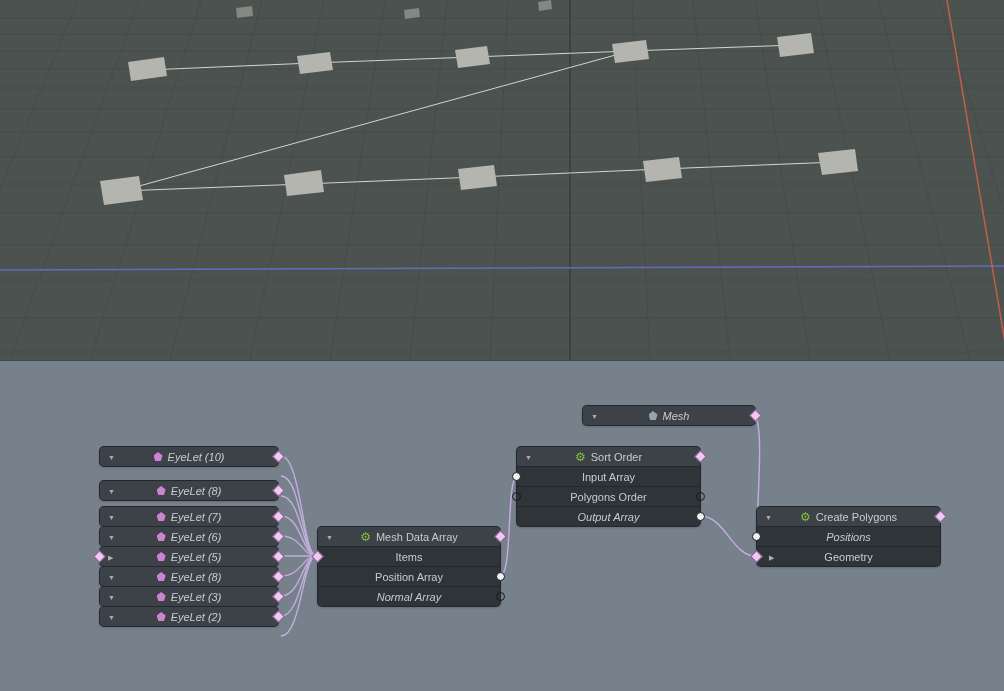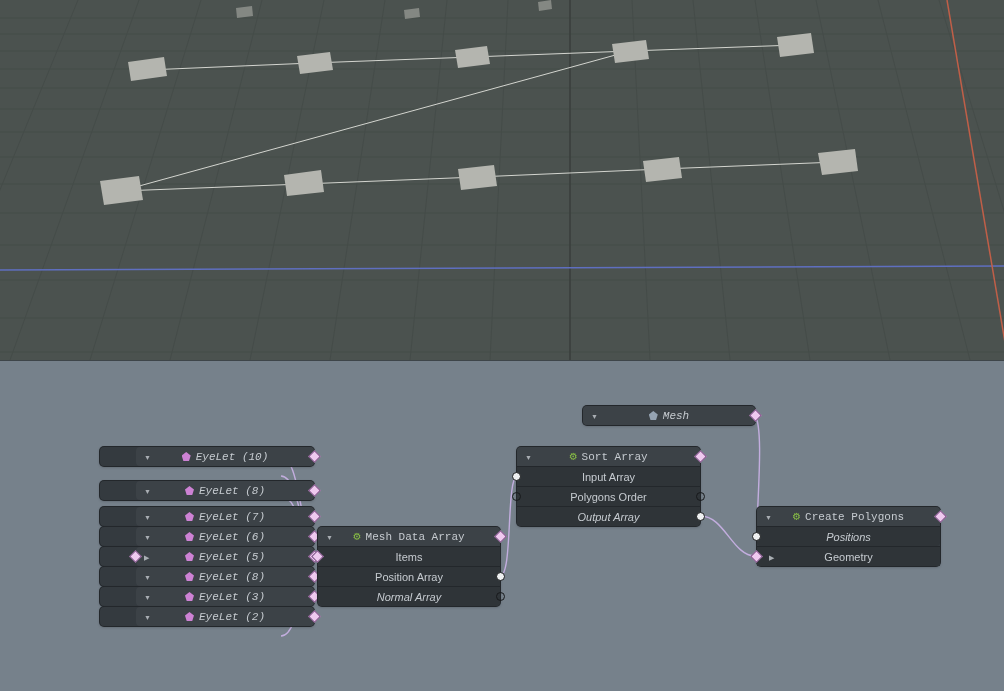--- a/index.html
+++ b/index.html
@@ -16,37 +16,37 @@
 
   .node{position:absolute;z-index:2;background:#343a3f;border-radius:4px;
         box-shadow:0 0 0 1px #23272b,0 1px 3px rgba(0,0,0,.3);
         font-size:11px;color:#c6cbd0;}
   .nhead{position:relative;height:19px;display:flex;align-items:center;background:#3c4247;border-radius:4px 4px 0 0;}
   .node.single .nhead{border-radius:4px;}
   .nrow{position:relative;height:19px;display:flex;align-items:center;justify-content:center;background:#2f3438;border-top:1px solid #23272b;text-align:right;}
   .nrow.last{border-radius:0 0 4px 4px;font-style:italic;}
   .tri{position:absolute;left:8px;top:50%;transform:translateY(-50%);font-size:7px;color:#a9aeb3;line-height:1;}
   .rowtri{position:absolute;left:12px;top:50%;transform:translateY(-50%);font-size:7px;color:#a9aeb3;line-height:1;}
-  .title-group{margin:0 auto;display:flex;align-items:center;gap:5px;font-family:Liberation Mono, monospace;}
+  .title-group{margin:0 auto;display:flex;align-items:center;gap:5px;}
   .italic{font-style:italic;}
   .pent{display:inline-block;width:9px;height:9px;background:#cd82d4;
         clip-path:polygon(50% 0,100% 38%,81% 100%,19% 100%,0 38%);}
   .meshicon{background:#95a3b2;}
   .gear{color:#86bb45;font-size:12px;line-height:1;}
 
   
   .cd{position:absolute;width:7px;height:7px;background:#efc9ef;border:1px solid #7c4f85;transform:rotate(45deg);top:50%;margin-top:-4.5px;z-index:3;}
   .cc{position:absolute;width:7px;height:7px;border-radius:50%;border:1px solid #17191b;top:50%;margin-top:-4.5px;z-index:3;}
   .cc.filled{background:#eef0f1;}
   .cc.open{background:transparent;}
   .pos-right{right:-5px;}
   .pos-left{left:-5px;}
 
   
-  .eyelet{left:100px;width:178px;height:19px;padding-left:36px;}
+  .eyelet{left:100px;width:178px;height:19px;}
   .n-mda{left:318px;top:166px;width:182px;}
   .n-sort{left:517px;top:86px;width:183px;}
   .n-mesh{left:583px;top:45px;width:172px;height:19px;}
   .n-cp{left:757px;top:146px;width:183px;}
 </style>
 </head>
 <body>
 
 <div class="stage">
 
@@ -248,21 +248,21 @@
           <span>Normal Array</span>
         <span class="cc open pos-right"></span>
         </div>
     </div>
 
     <div class="node n-sort">
       <div class="nhead">
           <span class="tri">▼</span>
         <span class="title-group">
             <span class="gear">⚙</span>
-            <span>Sort Array</span>
+            <span>Sort Order</span>
           </span>
         <span class="cd pos-right"></span>
         </div>
       <div class="nrow">
           <span>Input Array</span>
         <span class="cc filled pos-left"></span>
         </div>
       <div class="nrow">
           <span>Polygons Order</span>
         <span class="cc open pos-left"></span>

